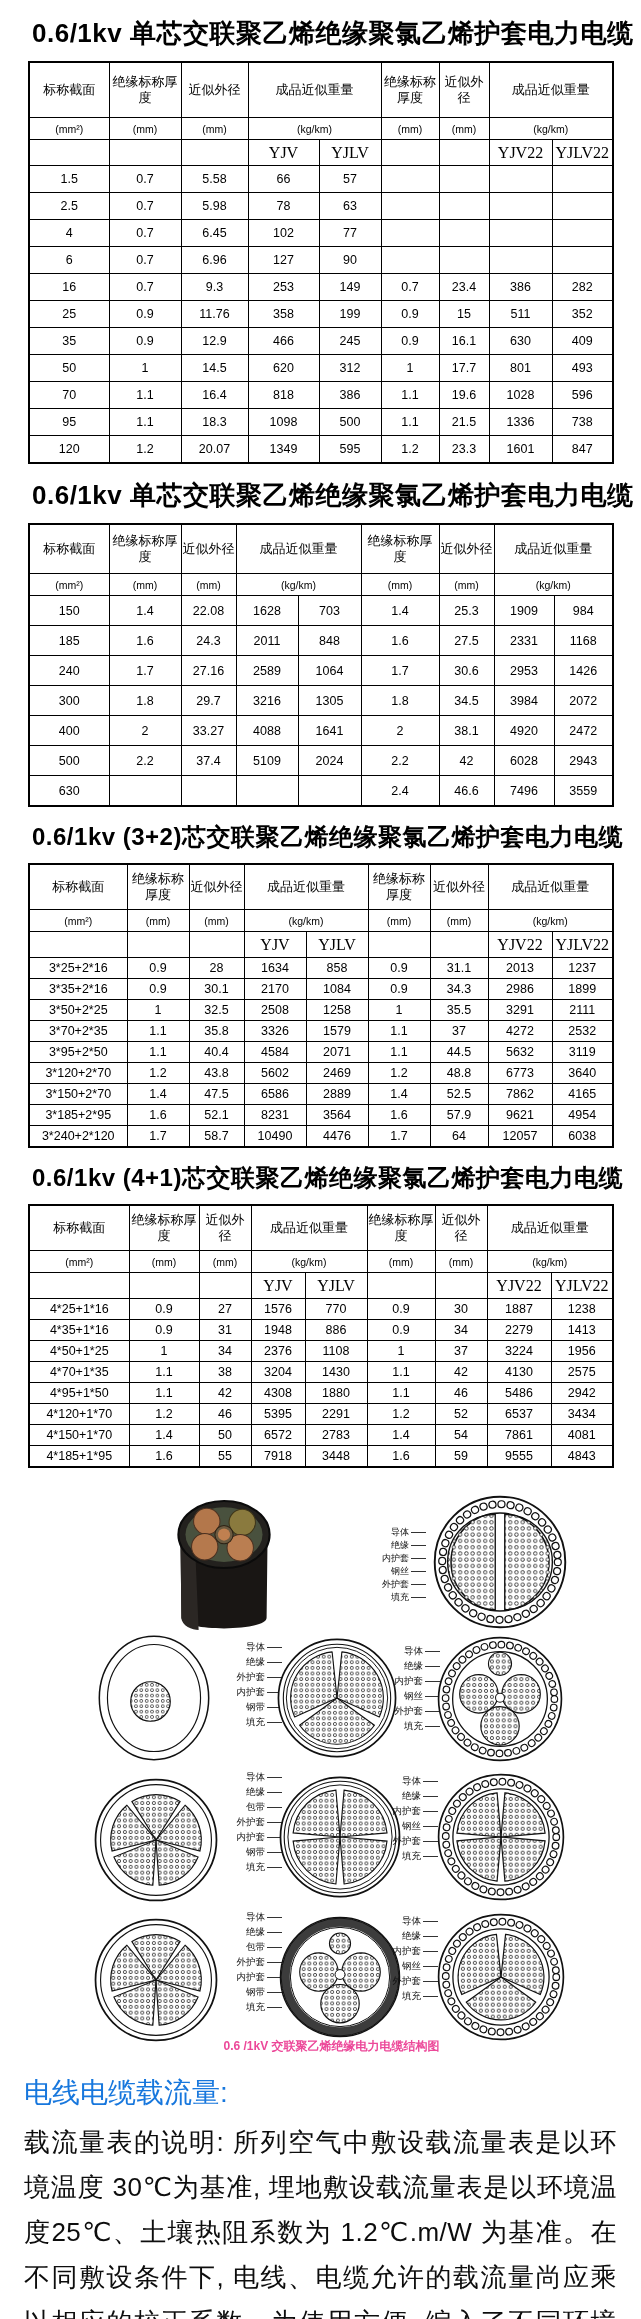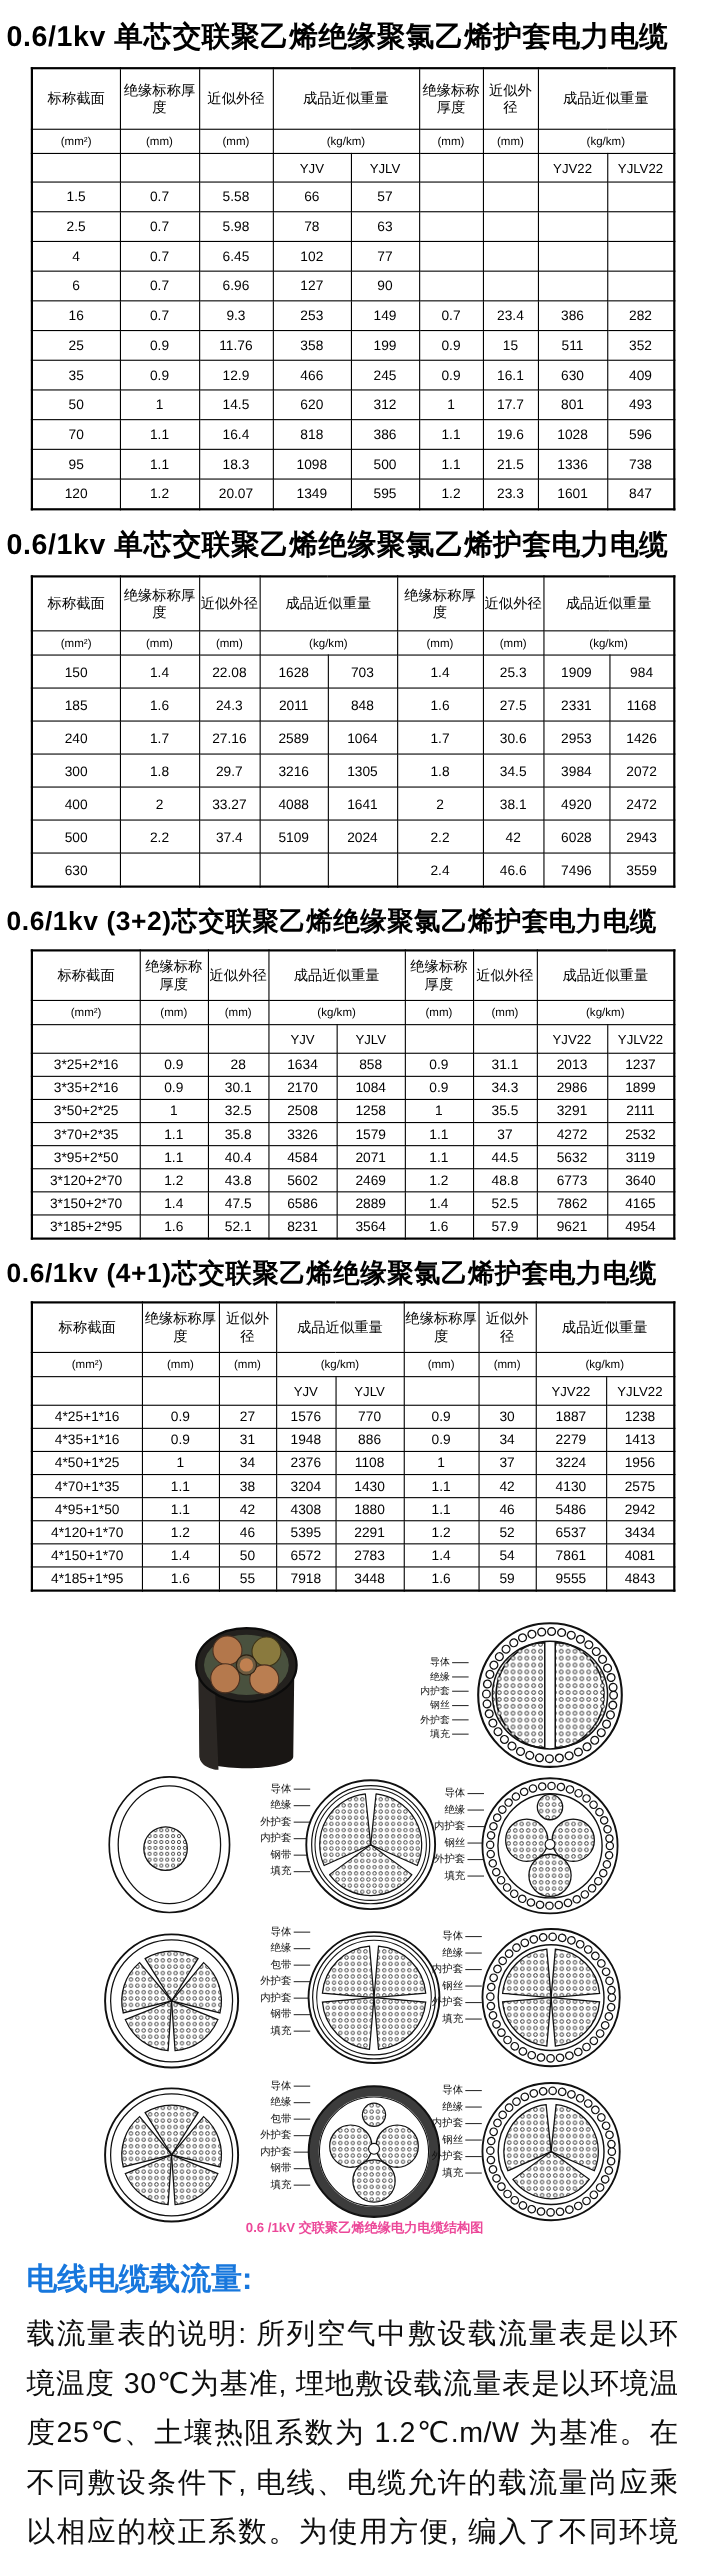--- a/index.html
+++ b/index.html
@@ -1,26 +1,26 @@
 <!DOCTYPE html>
 <html style="--blue: #1777dd;"><head>
 <meta charset="utf-8">
 <style>
   html,body{margin:0;padding:0;background:#fff;}
   body{width:641px;font-family:"Liberation Sans","DejaVu Sans",sans-serif;color:#000;}
   .page{position:relative;width:641px;padding-top:4px;}
 
-  .doc-title{font-weight:700;font-size:26px;letter-spacing:0.5px;margin:12px 0 10px 6px;white-space:nowrap;}
+  .doc-title{font-weight:700;font-size:26px;letter-spacing:0.5px;margin:12px 0 10px 32px;white-space:nowrap;}
   .doc-title.small{font-size:24px;}
 
   table.spec{border-collapse:collapse;border:2px solid #000;margin:0 0 14px 28px;width:584px;table-layout:fixed;}
   table.spec td{border:1px solid #000;text-align:center;vertical-align:middle;padding:0 1px;overflow:hidden;}
   table.spec tr.hdr td{font-size:13px;line-height:1.25;}
   table.spec tr.units td{font-size:10.5px;height:21px;}
-  table.spec tr.sub td{font-size:12px;height:25px;}
+  table.spec tr.sub td{font-size:16px;height:25px;font-family:Liberation Serif, serif;}
   table.spec tr.data td{font-size:12.5px;}
   .t1 tr.hdr td{height:54px;}
   .t1 tr.data td{height:26px;}
   .t2 tr.hdr td{height:48px;font-size:12.5px;}
   .t2 tr.data td{height:29px;}
   .t3 tr.hdr td,.t4 tr.hdr td{height:44px;font-size:12px;}
   .t3 tr.units td,.t4 tr.units td{height:19px;font-size:10px;}
   .t3 tr.sub td,.t4 tr.sub td{height:22px;font-size:11.5px;}
   .t3 tr.data td{height:20px;font-size:11.5px;}
   .t4 tr.data td{height:20px;font-size:11.5px;}
@@ -29,21 +29,21 @@
   .diagrams{position:relative;height:582px;margin-top:10px;}
   .diagrams .abs{position:absolute;}
   .labels{display:flex;flex-direction:column;align-items:flex-end;}
   .lbl{display:flex;align-items:center;justify-content:flex-end;gap:2px;height:15px;font-size:9.5px;white-space:nowrap;color:#111;}
   .labels.compact .lbl{height:13px;font-size:9px;}
   .lbl .leader{display:inline-block;width:15px;border-top:1px solid #333;}
   .diagram-caption{position:absolute;left:0;right:0;top:556px;text-align:center;font-size:12px;font-weight:700;color:#ec4899;padding-left:22px;}
 
   
   .footer{margin:6px 24px 0 24px;position:relative;}
-  .flow-heading{color:var(--blue,#1777dd);font-size:28px;font-weight:700;margin:10px 0 8px 0;}
+  .flow-heading{color:var(--blue,#1777dd);font-size:28px;font-weight:400;margin:10px 0 8px 0;}
   .flow-text{font-size:26px;line-height:45px;text-align:justify;color:#0d0d0d;margin:0;letter-spacing:0.5px;}
 </style>
 </head>
 <body>
 
 <svg width="0" height="0" style="position:absolute">
   <defs>
     <pattern id="dots" width="4.6" height="4.6" patternUnits="userSpaceOnUse">
       <circle cx="2.3" cy="2.3" r="1.25" fill="#fff" stroke="#1a1a1a" stroke-width="0.6"></circle>
     </pattern>
@@ -455,20 +455,31 @@
           <td>3*185+2*95</td>
           <td>1.6</td>
           <td>52.1</td>
           <td>8231</td>
           <td>3564</td>
           <td>1.6</td>
           <td>57.9</td>
           <td>9621</td>
           <td>4954</td>
         </tr>
+        <tr class="data">
+          <td>3*240+2*120</td>
+          <td>1.7</td>
+          <td>58.7</td>
+          <td>10490</td>
+          <td>4476</td>
+          <td>1.7</td>
+          <td>64</td>
+          <td>12057</td>
+          <td>6038</td>
+        </tr>
       </tbody>
     </table>
 
   <h1 class="doc-title small">0.6/1kv (4+1)芯交联聚乙烯绝缘聚氯乙烯护套电力电缆</h1>
   <table class="spec t4">
     <colgroup>
         <col style="width:100px">
         <col style="width:70px">
         <col style="width:52px">
         <col style="width:54px">

